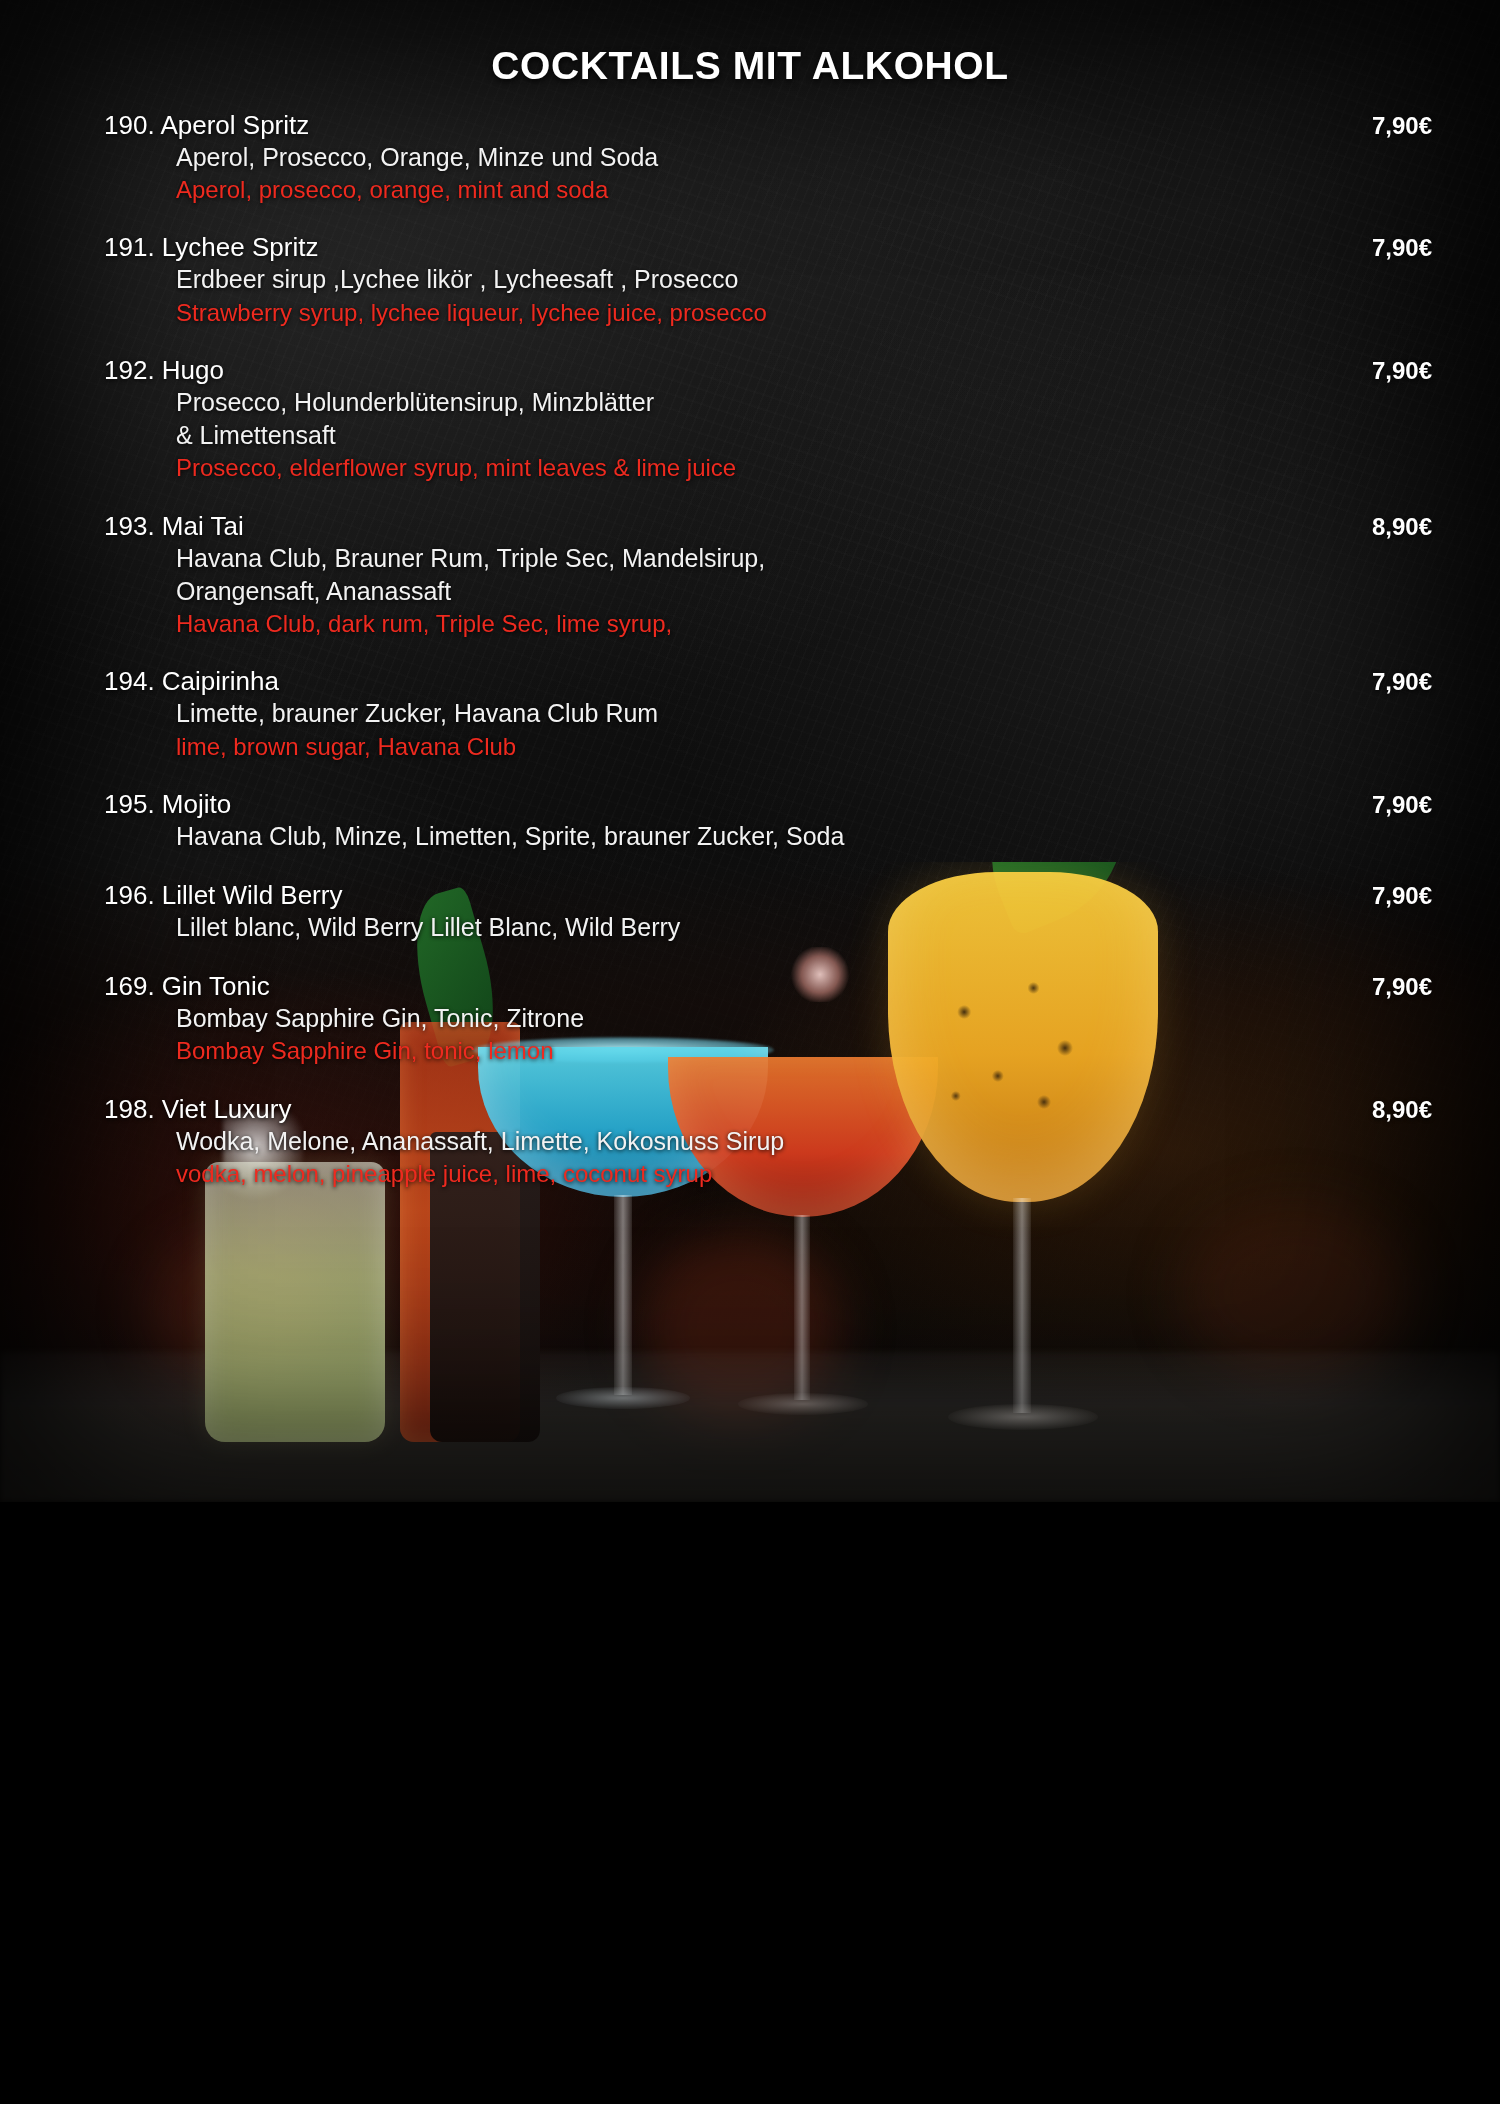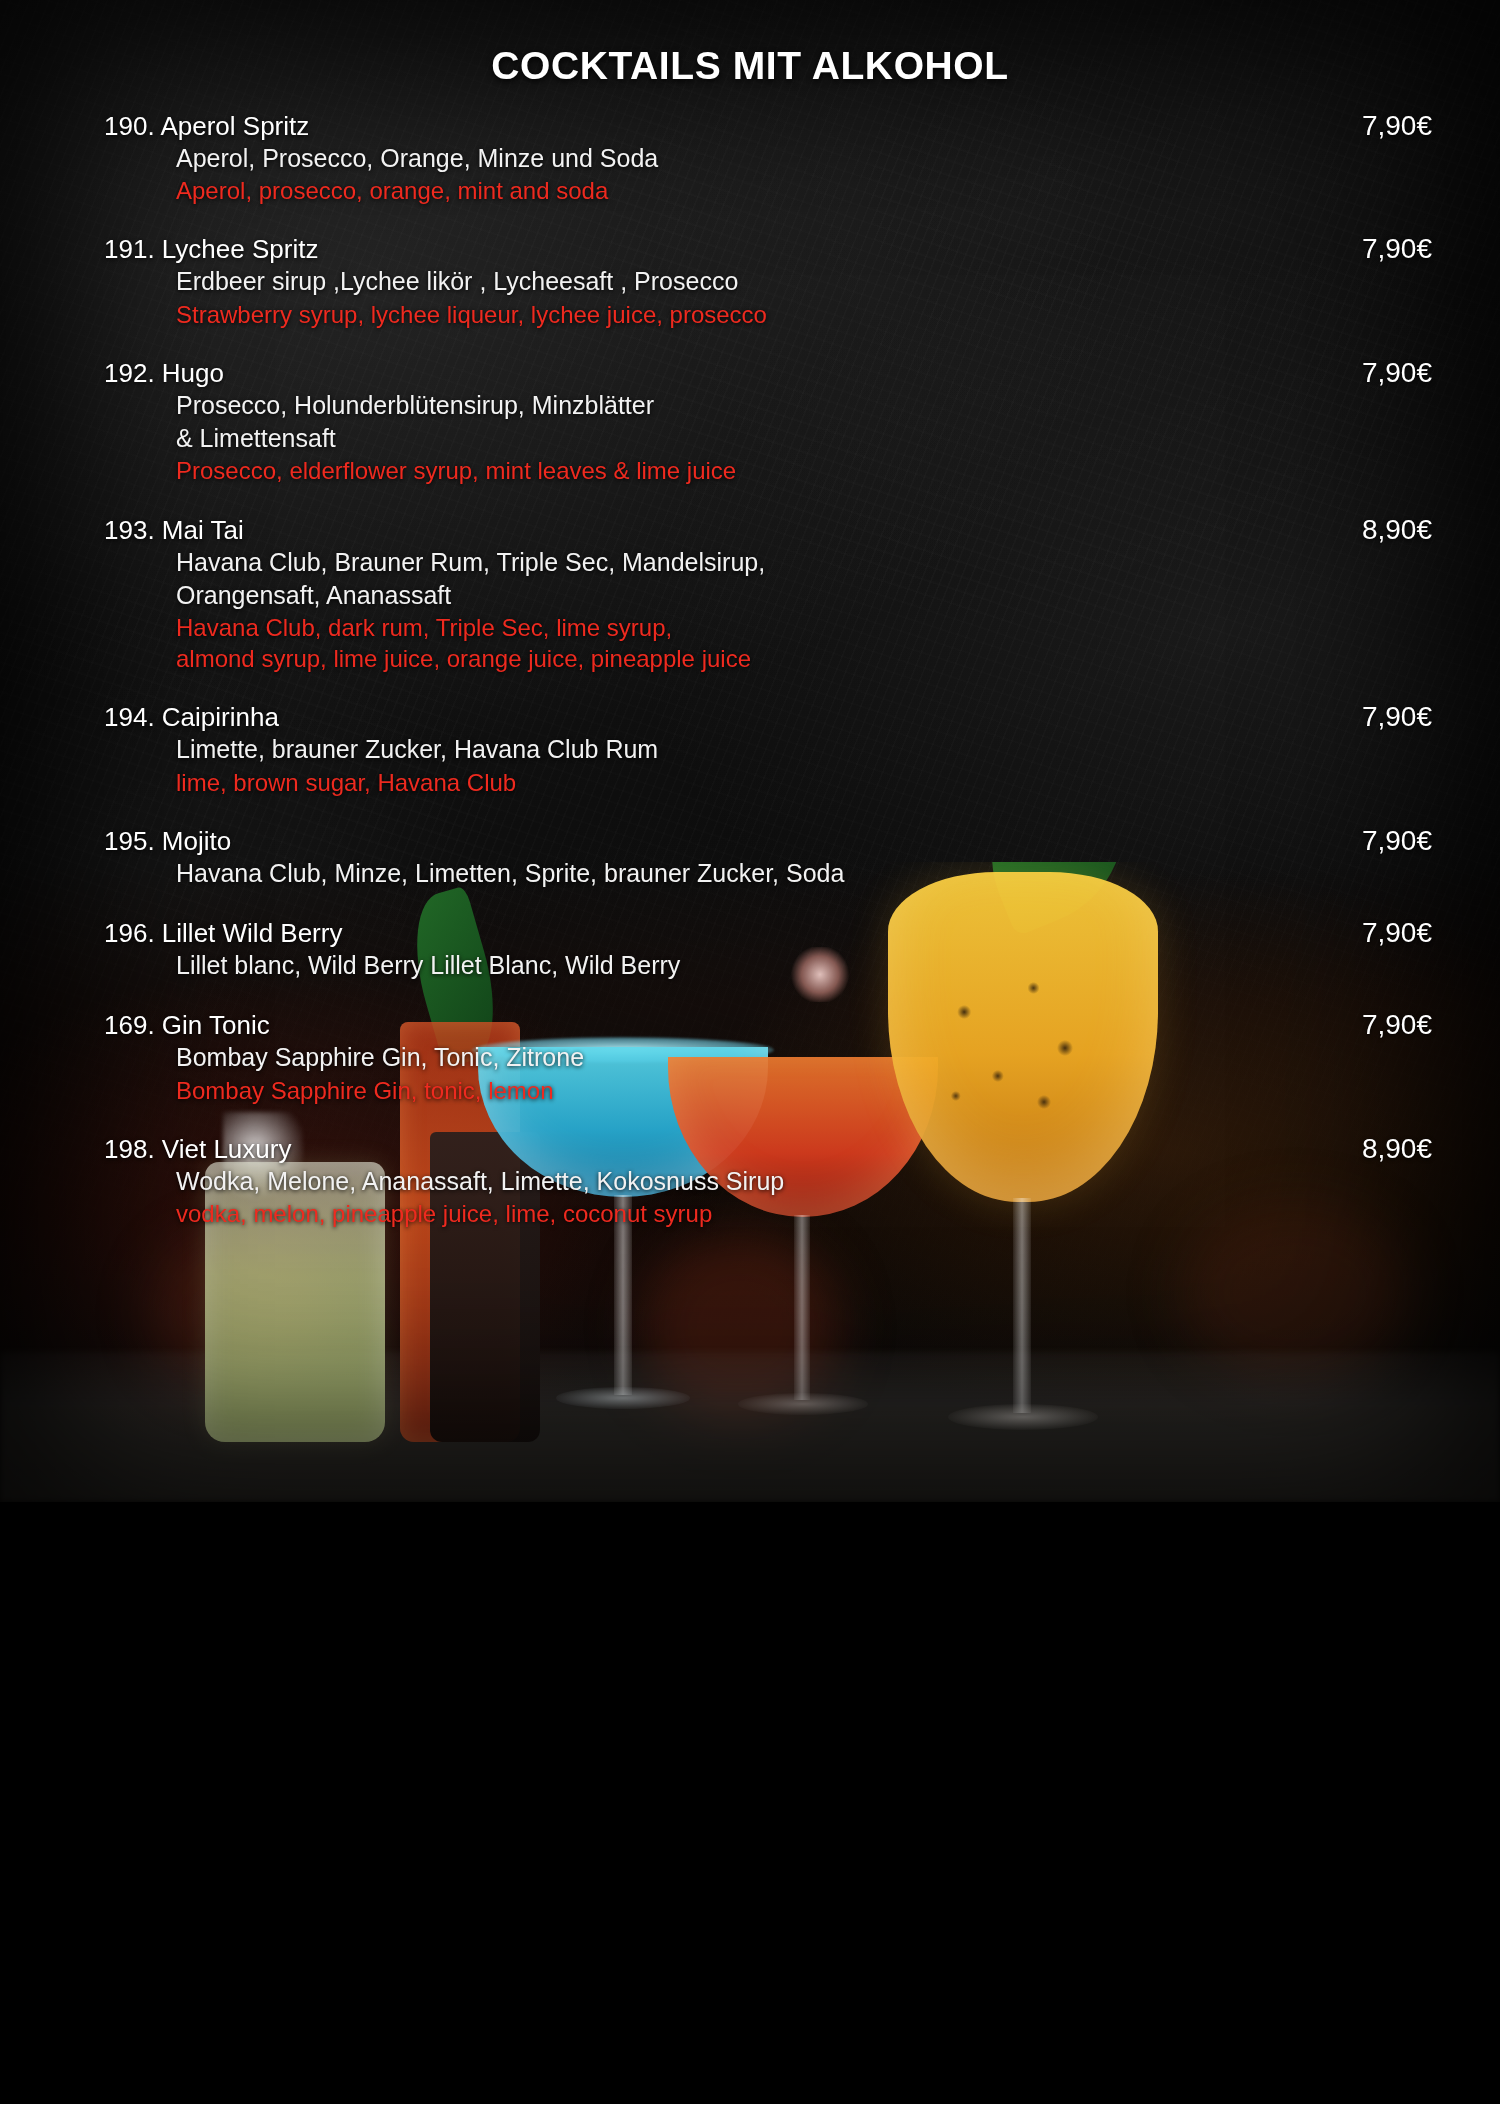--- a/index.html
+++ b/index.html
@@ -203,22 +203,22 @@
   .item-name {
     color: #ffffff;
     font-size: 26px;
     font-weight: normal;
     padding-left: 36px;
     text-shadow: 0 1px 4px rgba(0,0,0,0.9);
     white-space: nowrap;
   }
   .item-price {
     color: #ffffff;
-    font-size: 28px;
-    font-weight: normal;
+    font-size: 24px;
+    font-weight: bold;
     text-shadow: 0 1px 4px rgba(0,0,0,0.9);
     white-space: nowrap;
   }
   .desc-de {
     color: #f2f2f2;
     font-size: 25px;
     font-weight: normal;
     padding-left: 108px;
     line-height: 1.33;
     text-shadow: 0 1px 4px rgba(0,0,0,0.95);
@@ -328,21 +328,20 @@
       <div class="item-head">
         <div class="item-name">
           <span>193.</span>
           <span>Mai Tai</span>
         </div>
         <div class="item-price">8,90€</div>
       </div>
       <div class="desc-de">Havana Club, Brauner Rum, Triple Sec, Mandelsirup,</div>
       <div class="desc-de">Orangensaft, Ananassaft</div>
       <div class="desc-en">Havana Club, dark rum, Triple Sec, lime syrup,</div>
-      <div class="desc-en">almond syrup, lime juice, orange juice, pineapple juice</div>
     </div>
 
     <div class="item">
       <div class="item-head">
         <div class="item-name">
           <span>194.</span>
           <span>Caipirinha</span>
         </div>
         <div class="item-price">7,90€</div>
       </div>

